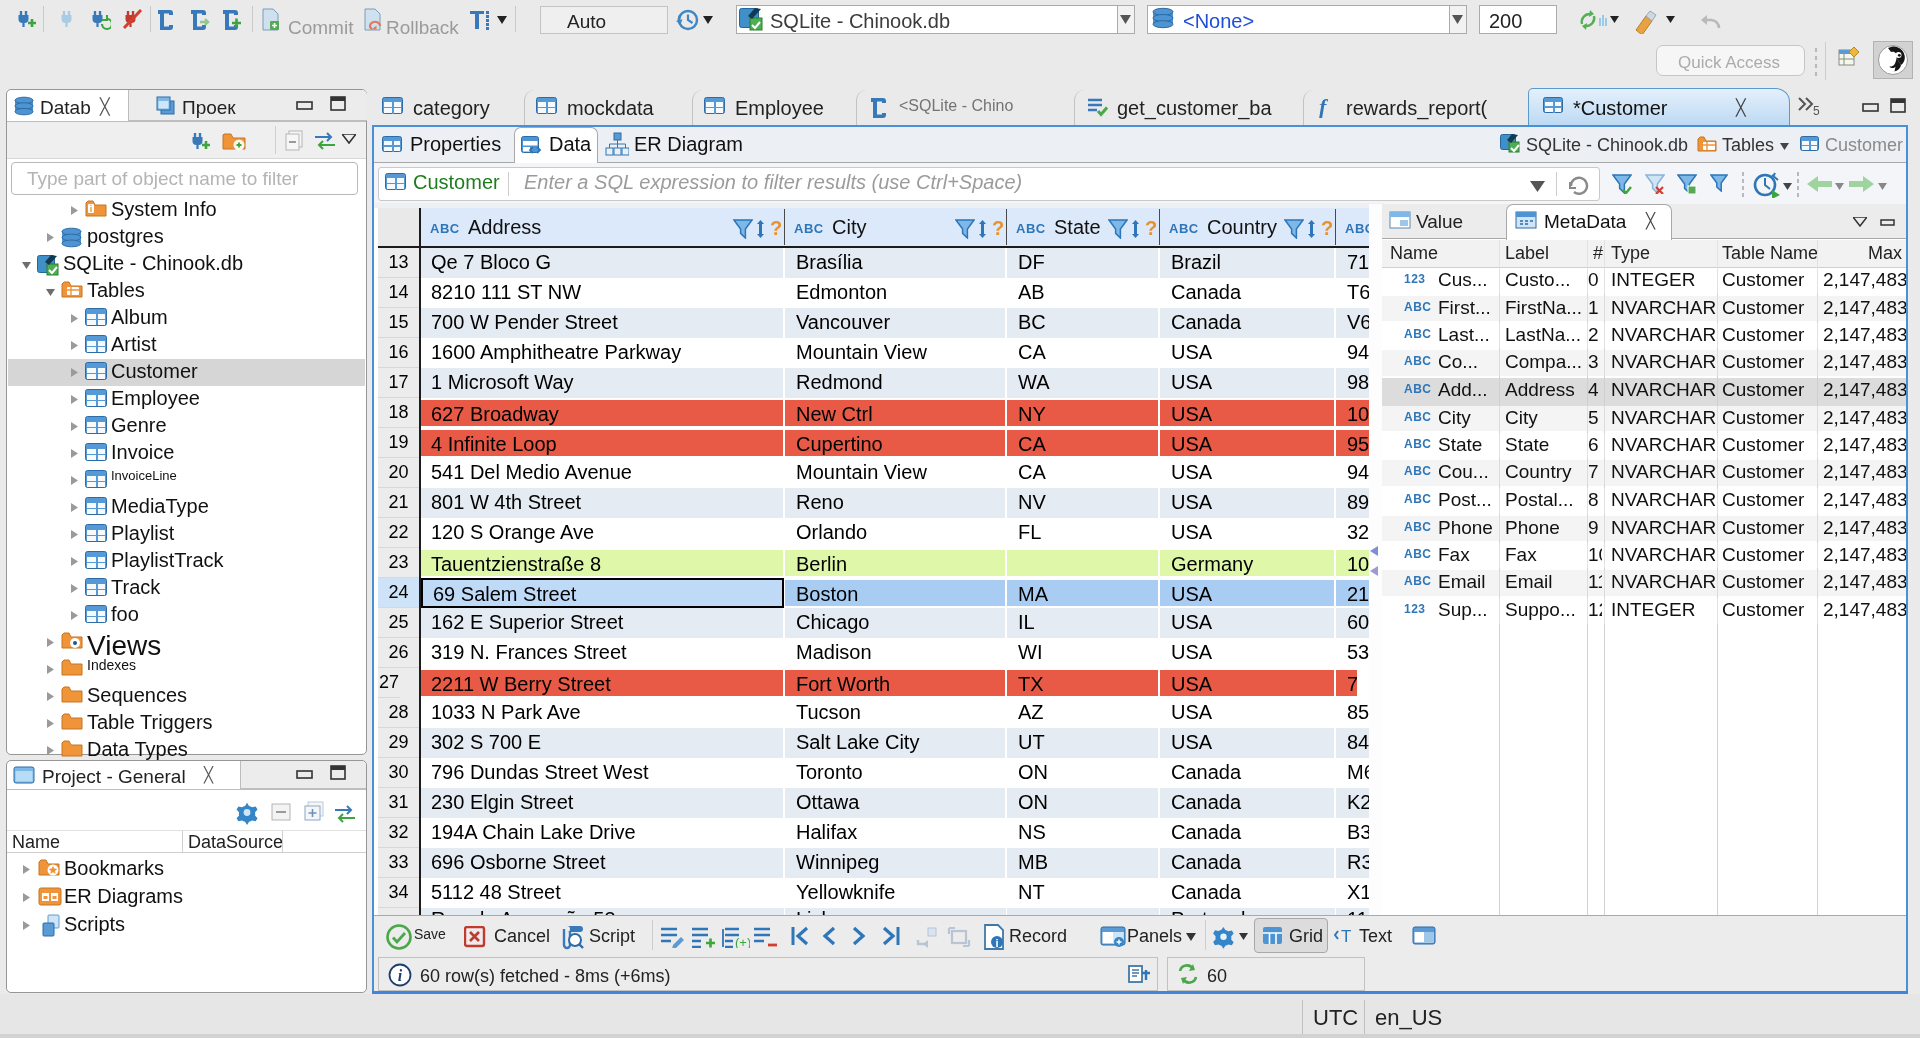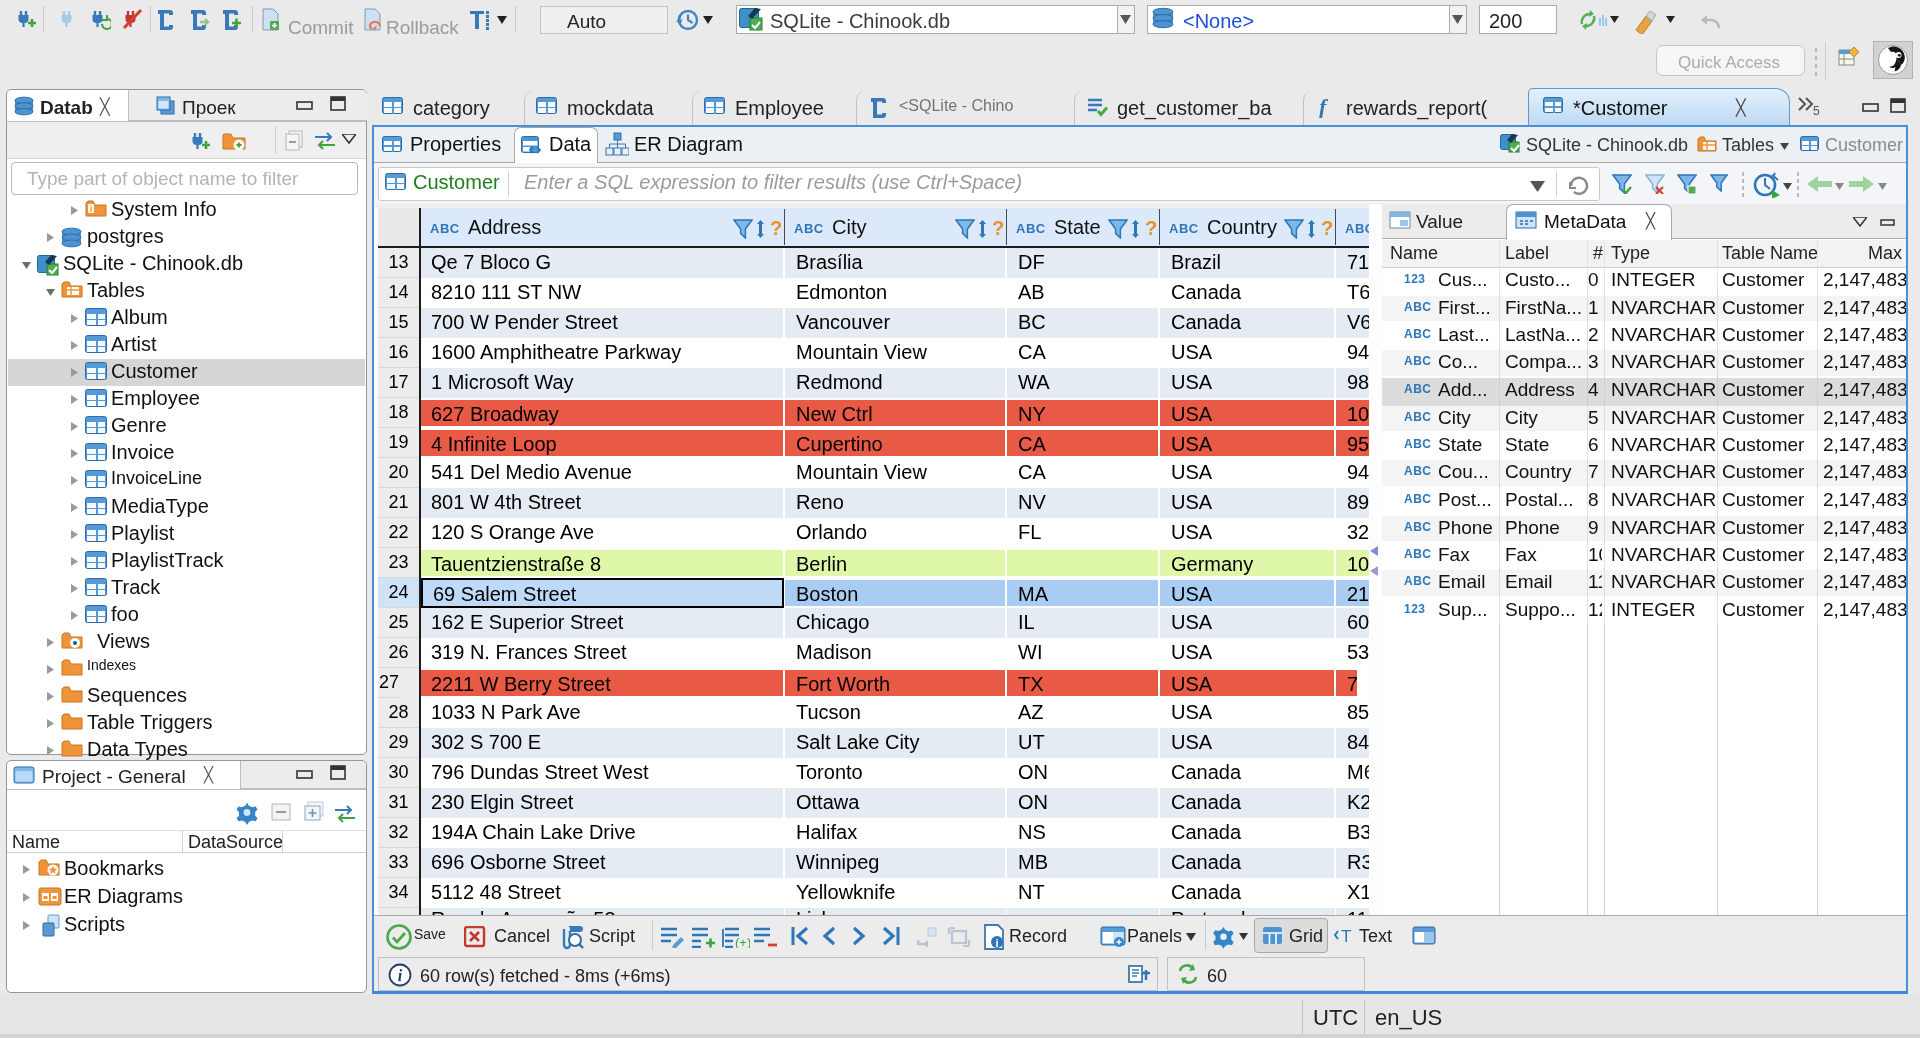--- a/index.html
+++ b/index.html
@@ -161,21 +161,21 @@
     </svg></div>
 <div class="panel" style="left:6px;top:89px;width:361px;height:666px"></div>
 <div class="abs" style="left:7px;top:121px;width:359px;height:1px;background:#bdbdbd"></div>
 <div class="abs" style="left:128px;top:90px;width:239px;height:31px;background:#ececec;border-bottom:1px solid #bdbdbd;border-left:1px solid #bdbdbd;border-top-right-radius:5px"></div>
 <div class="abs" style="left:14px;top:96px;line-height:0"><svg style="" width="20" height="20" viewBox="0 0 20 20">
       <rect x="1" y="4" width="18" height="12" fill="#4e94d2"></rect>
       <ellipse cx="10.0" cy="4.4" rx="9.0" ry="3.2" fill="#4e94d2" stroke="#2d6ca6"></ellipse>
       <ellipse cx="10.0" cy="10.0" rx="9.0" ry="3.2" fill="#4e94d2" stroke="#2d6ca6"></ellipse>
       <ellipse cx="10.0" cy="15.6" rx="9.0" ry="3.2" fill="#4e94d2" stroke="#2d6ca6"></ellipse>
     </svg></div>
-<div class="tx" style="left:40px;top:97px;font-size:19px;color:#222;font-weight:bold;">Datab</div>
+<div class="tx" style="left:40px;top:97px;font-size:19px;color:#222;font-weight:normal;">Datab</div>
 <div class="tx" style="left:100px;top:97px;font-size:16px;color:#555;font-weight:normal;">╳</div>
 <div class="abs" style="left:155px;top:96px;line-height:0"><svg style="" width="20" height="20" viewBox="0 0 20 20">
       <rect x="6" y="5" width="13" height="13" fill="#5b9bd5" stroke="#2d6ca6"></rect>
       <rect x="2" y="1" width="13" height="13" fill="#7db8e8" stroke="#2d6ca6"></rect>
       <rect x="3.5" y="5" width="10" height="7.5" fill="#cfe6f8"></rect>
     </svg></div>
 <div class="tx" style="left:182px;top:97px;font-size:19px;color:#222;font-weight:normal;">Проек</div>
 <div class="abs" style="left:296px;top:99px;line-height:0"><svg style="" width="18" height="12" viewBox="0 0 18 12">
       <rect x="1" y="3" width="15" height="7" fill="none" stroke="#333" stroke-width="1.6"></rect>
     </svg></div>
@@ -311,21 +311,21 @@
 <div class="tx" style="left:111px;top:441px;font-size:20px;color:#111;font-weight:normal;">Invoice</div>
 <div class="abs" style="left:69px;top:475px;line-height:0"><svg style="" width="11" height="11" viewBox="0 0 11 11">
       <path d="M2 1 L9 5.5 L2 10 Z" fill="#9a9a9a"></path>
     </svg></div>
 <div class="abs" style="left:85px;top:470px;line-height:0"><svg style="" width="22" height="18" viewBox="0 0 22 18">
       <rect x="0.5" y="0.5" width="21" height="17" rx="2" fill="#5599d6" stroke="#2d6ca6"></rect>
       <rect x="2" y="6" width="18" height="5" fill="#fff" opacity="0.95"></rect>
       <rect x="2" y="12" width="18" height="5" fill="#fff" opacity="0.95"></rect>
       <rect x="11" y="5" width="2" height="12" fill="#5599d6"></rect>
     </svg></div>
-<div class="tx" style="left:111px;top:468px;font-size:18px;color:#111;font-weight:normal;">InvoiceLine</div>
+<div class="tx" style="left:111px;top:468px;font-size:13px;color:#111;font-weight:normal;">InvoiceLine</div>
 <div class="abs" style="left:69px;top:502px;line-height:0"><svg style="" width="11" height="11" viewBox="0 0 11 11">
       <path d="M2 1 L9 5.5 L2 10 Z" fill="#9a9a9a"></path>
     </svg></div>
 <div class="abs" style="left:85px;top:497px;line-height:0"><svg style="" width="22" height="18" viewBox="0 0 22 18">
       <rect x="0.5" y="0.5" width="21" height="17" rx="2" fill="#5599d6" stroke="#2d6ca6"></rect>
       <rect x="2" y="6" width="18" height="5" fill="#fff" opacity="0.95"></rect>
       <rect x="2" y="12" width="18" height="5" fill="#fff" opacity="0.95"></rect>
       <rect x="11" y="5" width="2" height="12" fill="#5599d6"></rect>
     </svg></div>
 <div class="tx" style="left:111px;top:495px;font-size:20px;color:#111;font-weight:normal;">MediaType</div>
@@ -370,21 +370,21 @@
     </svg></div>
 <div class="tx" style="left:111px;top:603px;font-size:20px;color:#111;font-weight:normal;">foo</div>
 <div class="abs" style="left:45px;top:637px;line-height:0"><svg style="" width="11" height="11" viewBox="0 0 11 11">
       <path d="M2 1 L9 5.5 L2 10 Z" fill="#9a9a9a"></path>
     </svg></div>
 <div class="abs" style="left:61px;top:632px;line-height:0"><svg style="" width="22" height="17" viewBox="0 0 22 17">
       <path d="M1 3 L1 16 L21 16 L21 5 L10 5 L8 1 L3 1 Z" fill="#ef9439" stroke="#c57722" stroke-width="1"></path>
       <circle cx="14" cy="11" r="5" fill="#fff"></circle>
       <circle cx="14" cy="11" r="2" fill="#1a5b8a"></circle>
     </svg></div>
-<div class="tx" style="left:87px;top:630px;font-size:20px;color:#111;font-weight:normal;margin-left:10px;">Views</div>
+<div class="tx" style="left:87px;top:630px;font-size:28px;color:#111;font-weight:normal;">Views</div>
 <div class="abs" style="left:45px;top:664px;line-height:0"><svg style="" width="11" height="11" viewBox="0 0 11 11">
       <path d="M2 1 L9 5.5 L2 10 Z" fill="#9a9a9a"></path>
     </svg></div>
 <div class="abs" style="left:61px;top:659px;line-height:0"><svg style="" width="22" height="17" viewBox="0 0 22 17">
       <path d="M1 3 L1 16 L21 16 L21 5 L10 5 L8 1 L3 1 Z" fill="#ef9439" stroke="#c57722" stroke-width="1"></path>
     </svg></div>
 <div class="tx" style="left:87px;top:657px;font-size:14px;color:#111;font-weight:normal;">Indexes</div>
 <div class="abs" style="left:45px;top:691px;line-height:0"><svg style="" width="11" height="11" viewBox="0 0 11 11">
       <path d="M2 1 L9 5.5 L2 10 Z" fill="#9a9a9a"></path>
     </svg></div>

